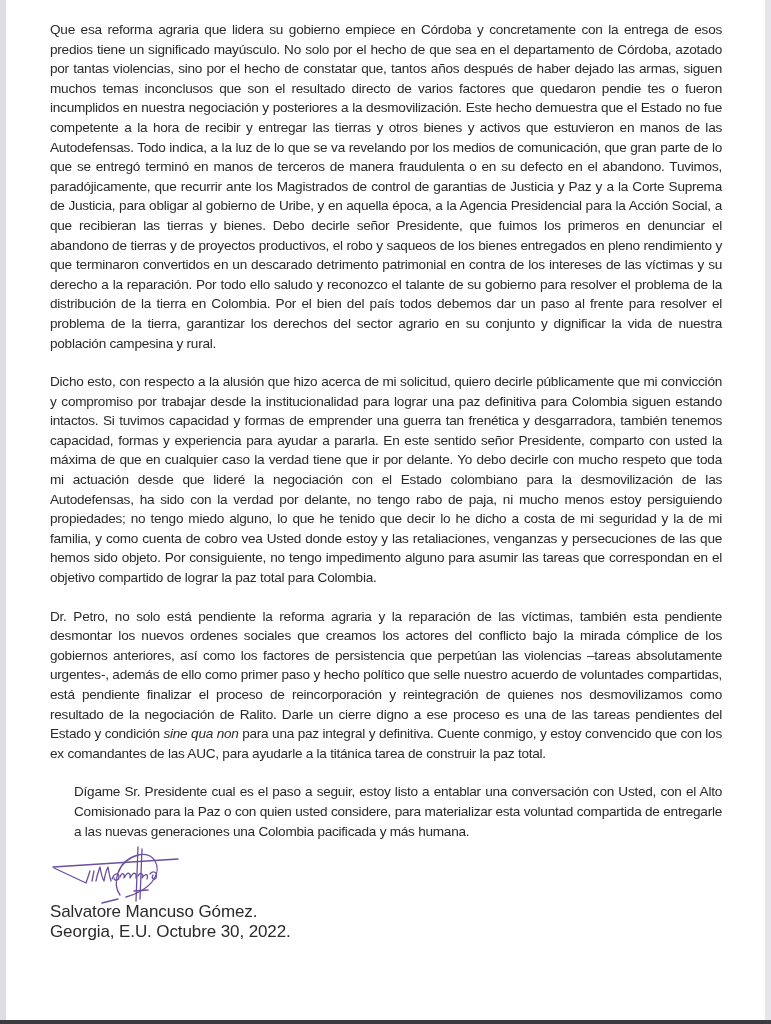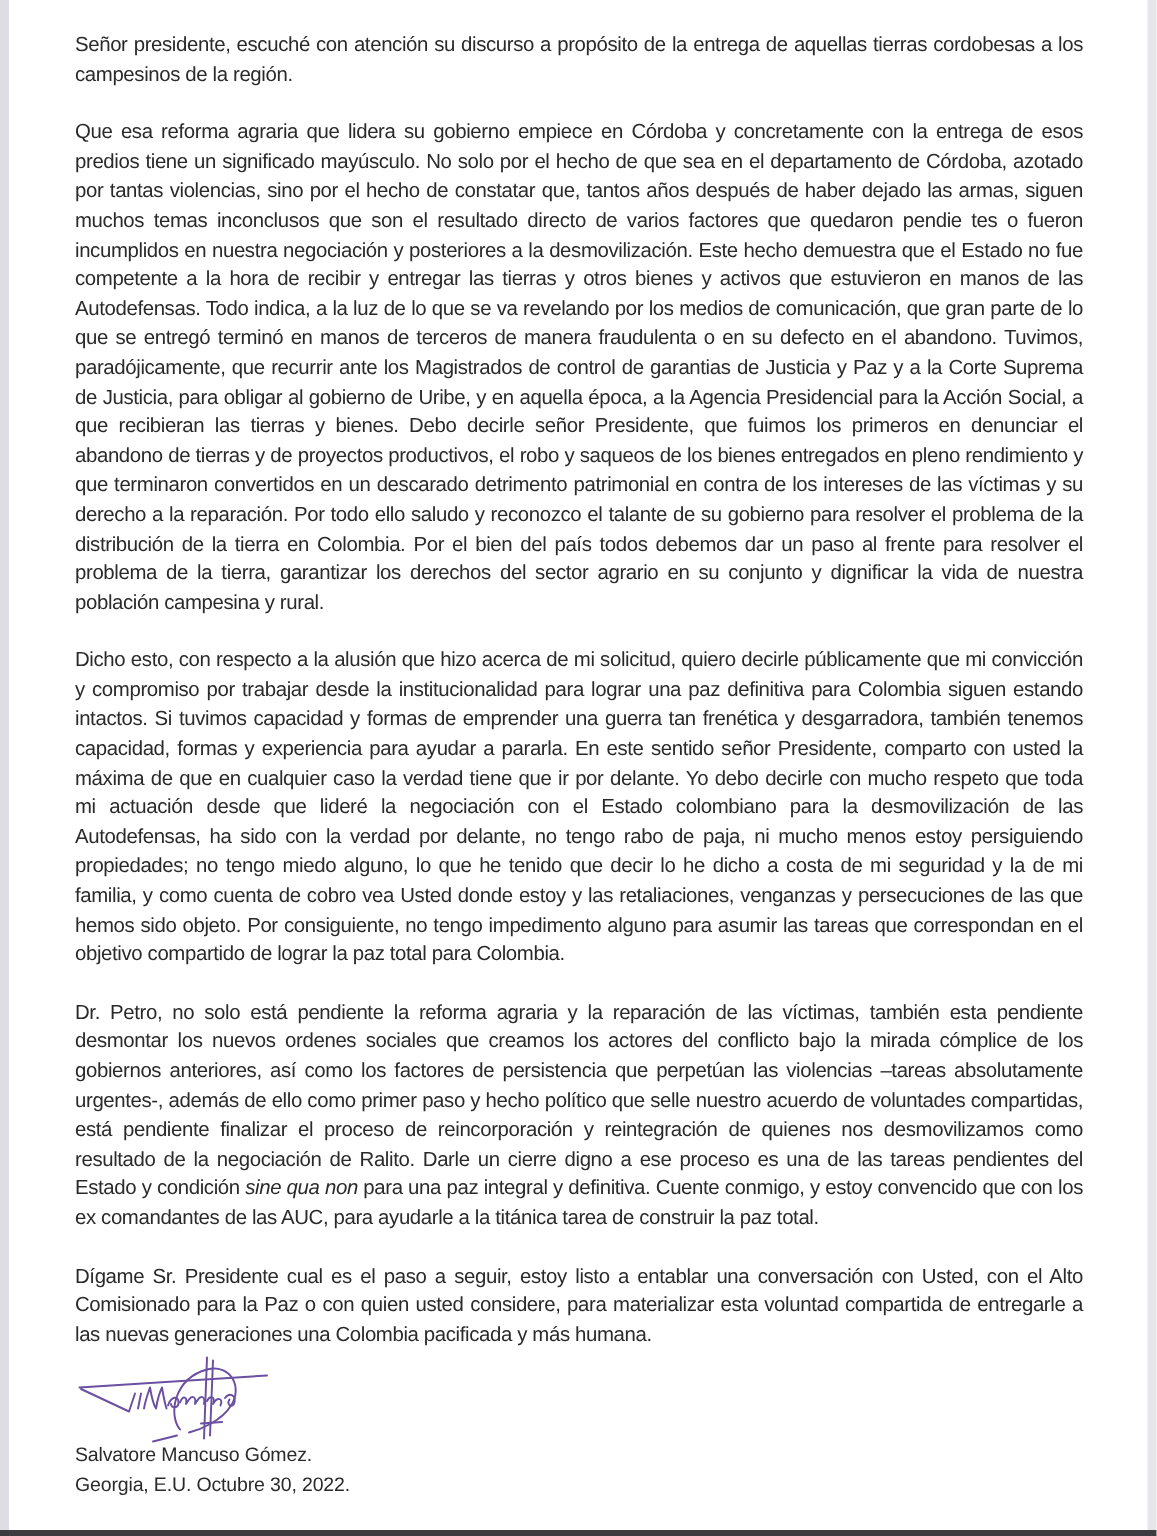--- a/index.html
+++ b/index.html
@@ -59,44 +59,43 @@
     .signature {
       position: absolute;
       left: 0;
       top: 0;
       width: 130px;
       height: 60px;
     }
     .sig-name, .sig-place {
       position: absolute;
       left: 0;
-      font-size: 13px;
+      font-size: 17px;
       line-height: 19px;
       color: #2a2a2a;
       letter-spacing: -0.1px;
     }
     .sig-name { top: 57px; }
     .sig-place { top: 77px; }
   </style>
 </head>
 <body>
 
 <div class="edge-left"></div>
 <div class="edge-right"></div>
 <div class="edge-bottom"></div>
 
 <div class="page">
 
-  <p class="para">Señor presidente, escuché con atención su discurso a propósito de la entrega de aquellas tierras cordobesas a los campesinos de la región.</p>
   <p class="para">Que esa reforma agraria que lidera su gobierno empiece en Córdoba y concretamente con la entrega de esos predios tiene un significado mayúsculo. No solo por el hecho de que sea en el departamento de Córdoba, azotado por tantas violencias, sino por el hecho de constatar que, tantos años después de haber dejado las armas, siguen muchos temas inconclusos que son el resultado directo de varios factores que quedaron pendie tes o fueron incumplidos en nuestra negociación y posteriores a la desmovilización. Este hecho demuestra que el Estado no fue competente a la hora de recibir y entregar las tierras y otros bienes y activos que estuvieron en manos de las Autodefensas. Todo indica, a la luz de lo que se va revelando por los medios de comunicación, que gran parte de lo que se entregó terminó en manos de terceros de manera fraudulenta o en su defecto en el abandono. Tuvimos, paradójicamente, que recurrir ante los Magistrados de control de garantias de Justicia y Paz y a la Corte Suprema de Justicia, para obligar al gobierno de Uribe, y en aquella época, a la Agencia Presidencial para la Acción  Social, a que recibieran las tierras y bienes. Debo decirle señor Presidente, que fuimos los primeros en denunciar el abandono de tierras y de proyectos productivos, el robo y saqueos de los bienes entregados en pleno rendimiento y que terminaron convertidos en un descarado detrimento patrimonial en contra de los intereses de las víctimas y su derecho a la reparación.  Por todo ello saludo y reconozco el talante de su gobierno para resolver el problema de la distribución de la tierra en Colombia. Por el bien del país todos debemos dar un paso al frente para resolver el problema de la tierra, garantizar los derechos del sector agrario en su conjunto y dignificar la vida de nuestra población campesina y rural.</p>
   <p class="para">Dicho esto, con respecto a la alusión que hizo acerca de mi solicitud, quiero decirle públicamente que mi convicción y compromiso por trabajar desde la institucionalidad para lograr una paz definitiva para Colombia siguen estando intactos. Si tuvimos capacidad y formas de emprender una guerra tan frenética y desgarradora, también tenemos capacidad, formas y experiencia para ayudar a pararla. En este sentido señor Presidente, comparto con usted la máxima de que en cualquier caso la verdad tiene que ir por delante. Yo debo decirle con mucho respeto que toda mi actuación desde que lideré la negociación con el Estado colombiano para la desmovilización de las Autodefensas, ha sido con la verdad por delante, no tengo rabo de paja, ni mucho menos estoy persiguiendo propiedades; no tengo miedo alguno, lo que he tenido que decir lo he dicho a costa de mi seguridad y la de mi familia, y como cuenta de cobro vea Usted donde estoy y las retaliaciones, venganzas y persecuciones de las que hemos sido objeto. Por consiguiente, no tengo impedimento alguno para asumir las tareas que correspondan en el objetivo compartido de lograr la paz total para Colombia.</p>
 
   <p class="para"><span>Dr. Petro, no solo está pendiente la reforma agraria y la reparación de las víctimas, también esta pendiente desmontar los nuevos ordenes sociales que creamos los actores del conflicto bajo la mirada cómplice de los gobiernos anteriores, así como los factores de persistencia que perpetúan las violencias –tareas absolutamente urgentes-, además de ello como primer paso y hecho político que selle nuestro acuerdo de voluntades compartidas, está pendiente finalizar el proceso de reincorporación y reintegración de quienes nos desmovilizamos como resultado de la negociación de Ralito. Darle un cierre digno a ese proceso es una de las tareas pendientes del Estado y condición </span><em>sine qua non</em><span> para una paz integral y definitiva. Cuente conmigo, y estoy convencido que con los ex comandantes de las AUC, para ayudarle a la titánica tarea de construir la paz total.</span></p>
 
-  <p class="para" style="margin-bottom:0;">Dígame Sr. Presidente cual es el paso a seguir, estoy listo a entablar una conversación con Usted, con el Alto Comisionado para la Paz o con quien usted considere, para materializar esta voluntad compartida de entregarle a las nuevas generaciones una Colombia pacificada y más humana.</p>
+  <p class="para" style="margin-bottom:0;margin-left:24px;">Dígame Sr. Presidente cual es el paso a seguir, estoy listo a entablar una conversación con Usted, con el Alto Comisionado para la Paz o con quien usted considere, para materializar esta voluntad compartida de entregarle a las nuevas generaciones una Colombia pacificada y más humana.</p>
 
   <div class="signature-block">
     <svg class="signature" viewBox="0 0 130 60" xmlns="http://www.w3.org/2000/svg">
       <g fill="none" stroke="#6b4fa0" stroke-width="1.3" stroke-linecap="round" stroke-linejoin="round">
         <path d="M3 22 L128 14"></path>
         <path d="M4 23 L36 38 L40 26"></path>
         <path d="M42 36 L44 26"></path>
         <path d="M46 36 C47 30 49 25 50 22 C51 28 52 33 54 36 C55 30 57 24 58 22 C59 28 60 33 61 36"></path>
         <path d="M62 34 C64 28 69 27 69 32 C69 36 64 36 64 33"></path>
         <path d="M70 32 C72 27 75 28 74 33 L76 30 C78 27 81 28 80 33 L82 30 C84 27 87 28 86 33"></path>

